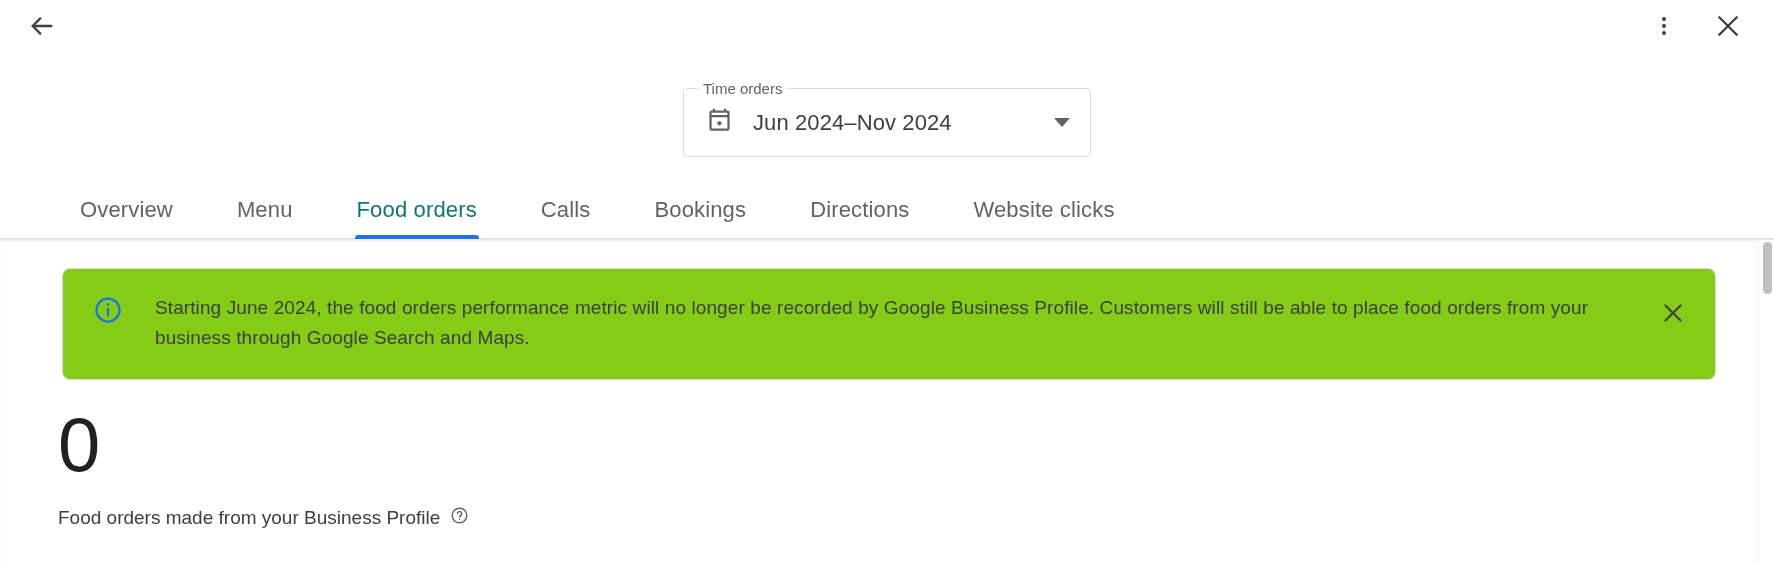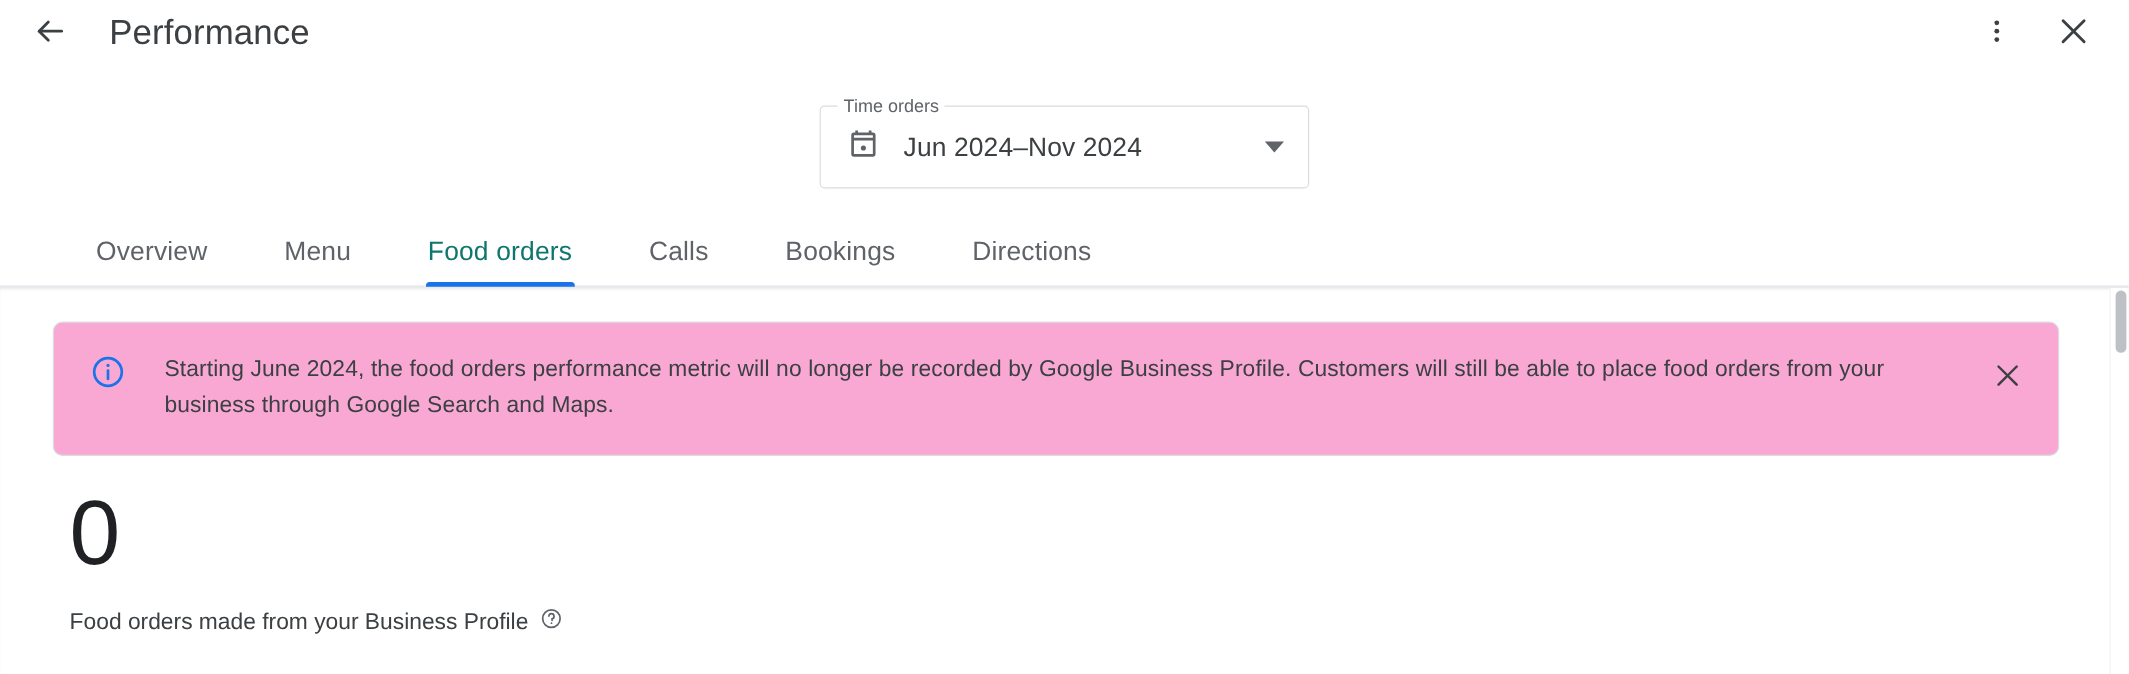--- a/index.html
+++ b/index.html
@@ -164,28 +164,28 @@
     top: 2px;
     right: 2px;
     width: 9px;
     height: 52px;
     background: #bdc1c6;
     border-radius: 5px;
   }
 
   
   .banner {
-    margin: 28px 58px 0 44px;
+    margin: 28px 58px 0 62px;
     border: 1px solid #dadce0;
     border-radius: 8px;
     display: flex;
     align-items: flex-start;
     padding: 24px 22px 26px 30px;
     box-sizing: border-box;
-    background: #f9a8d4;
+    background: #84cc16;
   }
   .banner-icon {
     flex: 0 0 auto;
     margin-top: 2px;
   }
   .banner-text {
     flex: 1 1 auto;
     margin: 0 20px 0 32px;
     font-size: 19px;
     line-height: 30px;
@@ -228,21 +228,20 @@
 
 <div class="header">
   <div class="icon-btn">
     <span>
       <svg width="28" height="28" viewBox="0 0 24 24" fill="none" stroke="#3c4043" stroke-width="2" stroke-linecap="round" stroke-linejoin="round">
         <line x1="20" y1="12" x2="4" y2="12"></line>
         <polyline points="10.5,5.5 4,12 10.5,18.5"></polyline>
       </svg>
     </span>
   </div>
-  <div class="page-title">Performance</div>
   <div class="header-spacer"></div>
   <div class="header-right">
     <div class="icon-btn">
       <span>
         <svg width="24" height="24" viewBox="0 0 24 24" fill="#3c4043">
           <circle cx="12" cy="5" r="2"></circle>
           <circle cx="12" cy="12" r="2"></circle>
           <circle cx="12" cy="19" r="2"></circle>
         </svg>
       </span>
@@ -273,20 +272,21 @@
   </div>
 </div>
 
 <div class="tabbar">
   <div class="tab">Overview</div>
   <div class="tab">Menu</div>
   <div class="tab active">Food orders</div>
   <div class="tab">Calls</div>
   <div class="tab">Bookings</div>
   <div class="tab">Directions</div>
+  <div class="tab">Website clicks</div>
 </div>
 
 <div class="scroll-area">
 
   <div class="banner">
     <span class="banner-icon">
       <svg width="30" height="30" viewBox="0 0 24 24" fill="none" stroke="#1a73e8" stroke-width="1.8">
         <circle cx="12" cy="12" r="9.2"></circle>
         <line x1="12" y1="11" x2="12" y2="16.6" stroke-linecap="round"></line>
         <circle cx="12" cy="7.6" r="1.05" fill="#1a73e8" stroke="none"></circle>

